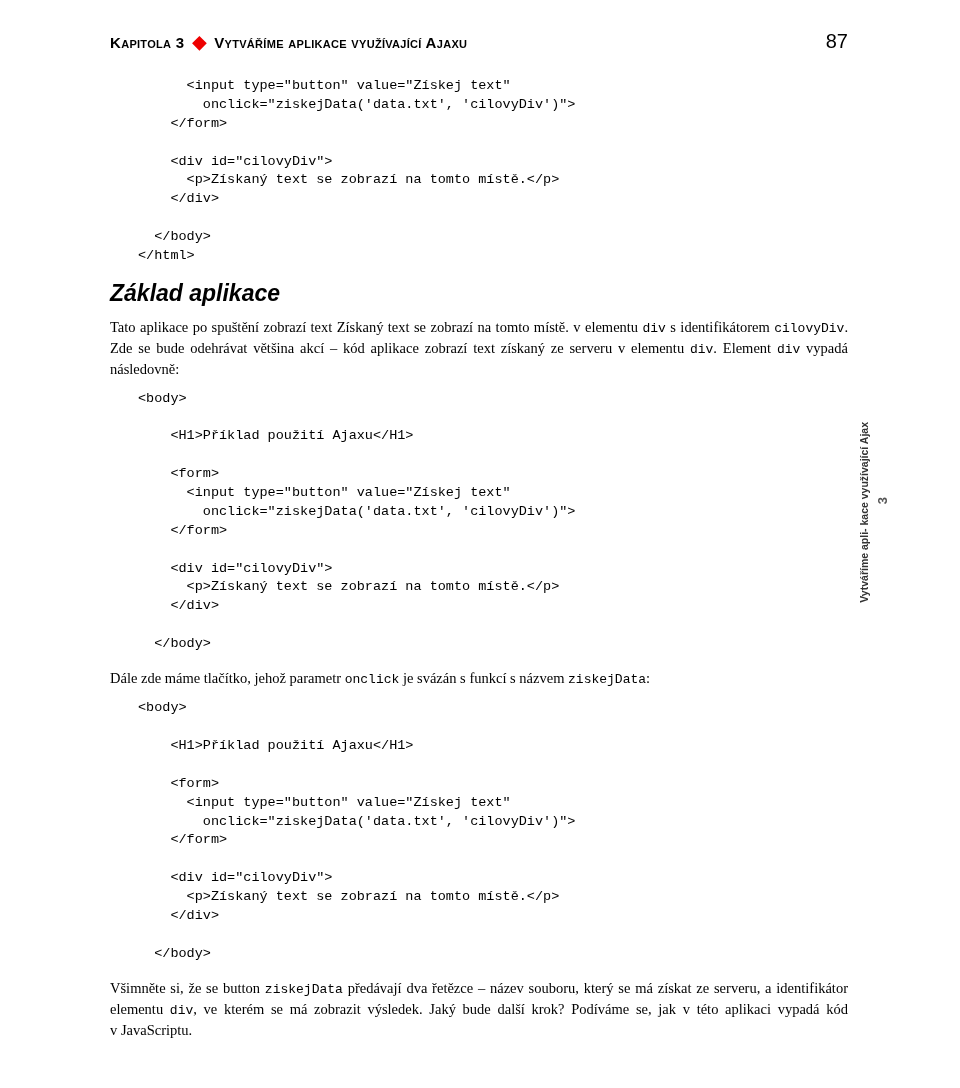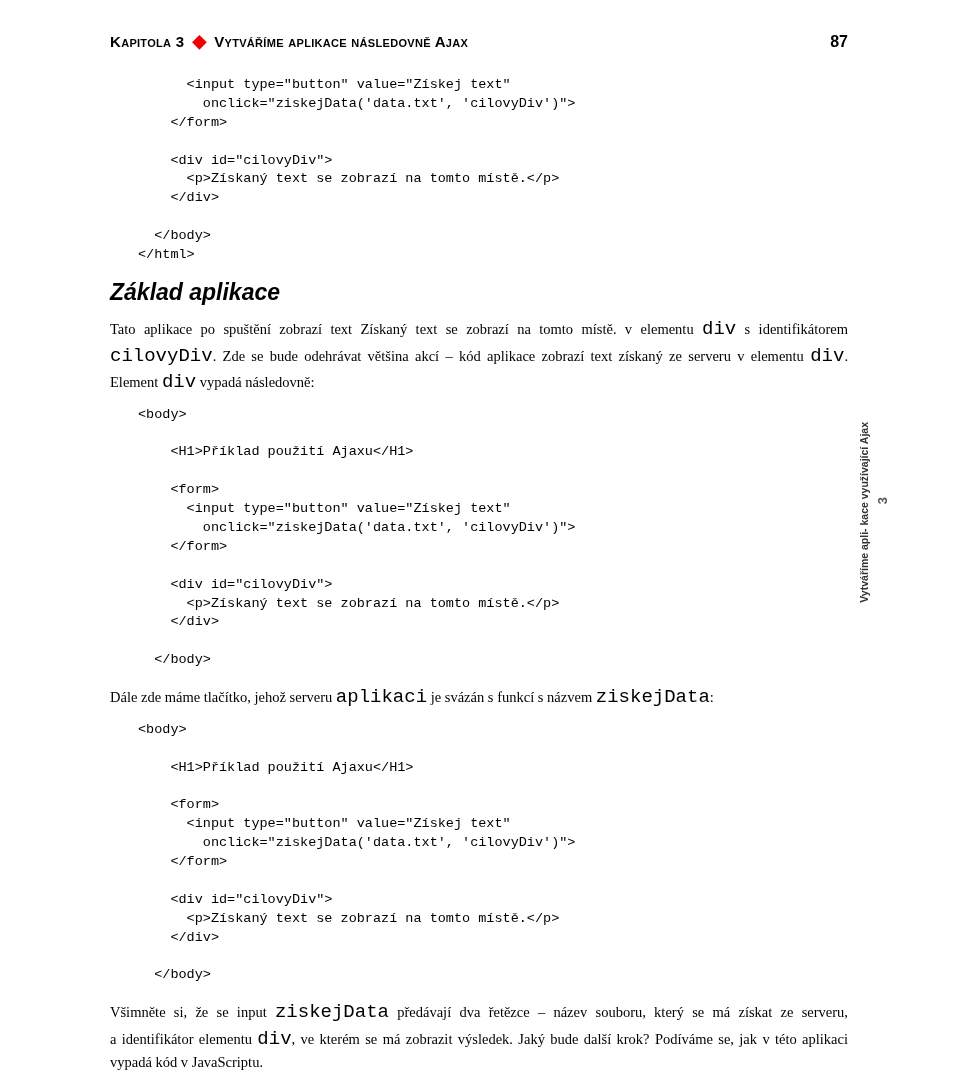--- a/index.html
+++ b/index.html
@@ -35,22 +35,22 @@
     font-weight: bold;
   }
   .header-right {
     font-weight: bold;
     font-size: 15px;
     letter-spacing: 0.3px;
     font-variant: small-caps;
   }
   .page-num {
     margin-left: auto;
-    font-weight: bold;
-    font-size: 16px;
+    font-weight: normal;
+    font-size: 20px;
     font-family: Arial, sans-serif;
   }
   .code {
     font-family: 'Courier New', monospace;
     font-size: 13.5px;
     line-height: 1.4;
     white-space: pre;
     margin: 0 0 14px 28px;
     color: #000;
   }
@@ -62,21 +62,21 @@
   }
   h2.section {
     font-family: Arial, sans-serif;
     font-weight: 900;
     font-style: italic;
     font-size: 23px;
     margin: 12px 0 10px 0;
   }
   .mono {
     font-family: 'Courier New', monospace;
-    font-size: 19px;
+    font-size: 13px;
   }
   .side-tab {
     position: absolute;
     right: 18px;
     top: 398px;
     display: flex;
     align-items: center;
     gap: 4px;
   }
   .side-num {
@@ -100,21 +100,21 @@
   }
 </style>
 </head>
 <body>
 
 <div class="page">
 
   <div class="header-line">
     <span class="header-left">Kapitola 3</span>
     <span class="header-diamond">◆</span>
-    <span class="header-right">Vytváříme aplikace následovně Ajax</span>
+    <span class="header-right">Vytváříme aplikace využívající Ajaxu</span>
     <span class="page-num">87</span>
   </div>
 
   <pre class="code">      &lt;input type="button" value="Získej text"
         onclick="ziskejData('data.txt', 'cilovyDiv')"&gt;
     &lt;/form&gt;
 
     &lt;div id="cilovyDiv"&gt;
       &lt;p&gt;Získaný text se zobrazí na tomto místě.&lt;/p&gt;
     &lt;/div&gt;
@@ -138,40 +138,40 @@
         onclick="ziskejData('data.txt', 'cilovyDiv')"&gt;
     &lt;/form&gt;
 
     &lt;div id="cilovyDiv"&gt;
       &lt;p&gt;Získaný text se zobrazí na tomto místě.&lt;/p&gt;
     &lt;/div&gt;
 
   &lt;/body&gt;</pre>
 
   <p class="para">
-    <span>Dále zde máme tlačítko, jehož serveru </span><span class="mono">aplikaci</span><span> je svázán s&nbsp;funkcí s&nbsp;názvem </span><span class="mono">ziskejData</span><span>:</span>
+    <span>Dále zde máme tlačítko, jehož parametr </span><span class="mono">onclick</span><span> je svázán s&nbsp;funkcí s&nbsp;názvem </span><span class="mono">ziskejData</span><span>:</span>
   </p>
 
   <pre class="code">&lt;body&gt;
 
     &lt;H1&gt;Příklad použití Ajaxu&lt;/H1&gt;
 
     &lt;form&gt;
       &lt;input type="button" value="Získej text"
         onclick="ziskejData('data.txt', 'cilovyDiv')"&gt;
     &lt;/form&gt;
 
     &lt;div id="cilovyDiv"&gt;
       &lt;p&gt;Získaný text se zobrazí na tomto místě.&lt;/p&gt;
     &lt;/div&gt;
 
   &lt;/body&gt;</pre>
 
   <p class="para">
-    <span>Všimněte si, že se input </span><span class="mono">ziskejData</span><span> předávají dva řetězce – název souboru, který se má získat ze serveru, a&nbsp;identifikátor elementu </span><span class="mono">div</span><span>, ve kterém se má zobrazit výsledek. Jaký bude další krok? Podíváme se, jak v&nbsp;této aplikaci vypadá kód v&nbsp;JavaScriptu.</span>
+    <span>Všimněte si, že se button </span><span class="mono">ziskejData</span><span> předávají dva řetězce – název souboru, který se má získat ze serveru, a&nbsp;identifikátor elementu </span><span class="mono">div</span><span>, ve kterém se má zobrazit výsledek. Jaký bude další krok? Podíváme se, jak v&nbsp;této aplikaci vypadá kód v&nbsp;JavaScriptu.</span>
   </p>
 
   <div class="side-tab">
     <div class="side-text">Vytváříme apli-
 kace využívající
 Ajax</div>
     <div class="side-num">3</div>
   </div>
 
 </div>

